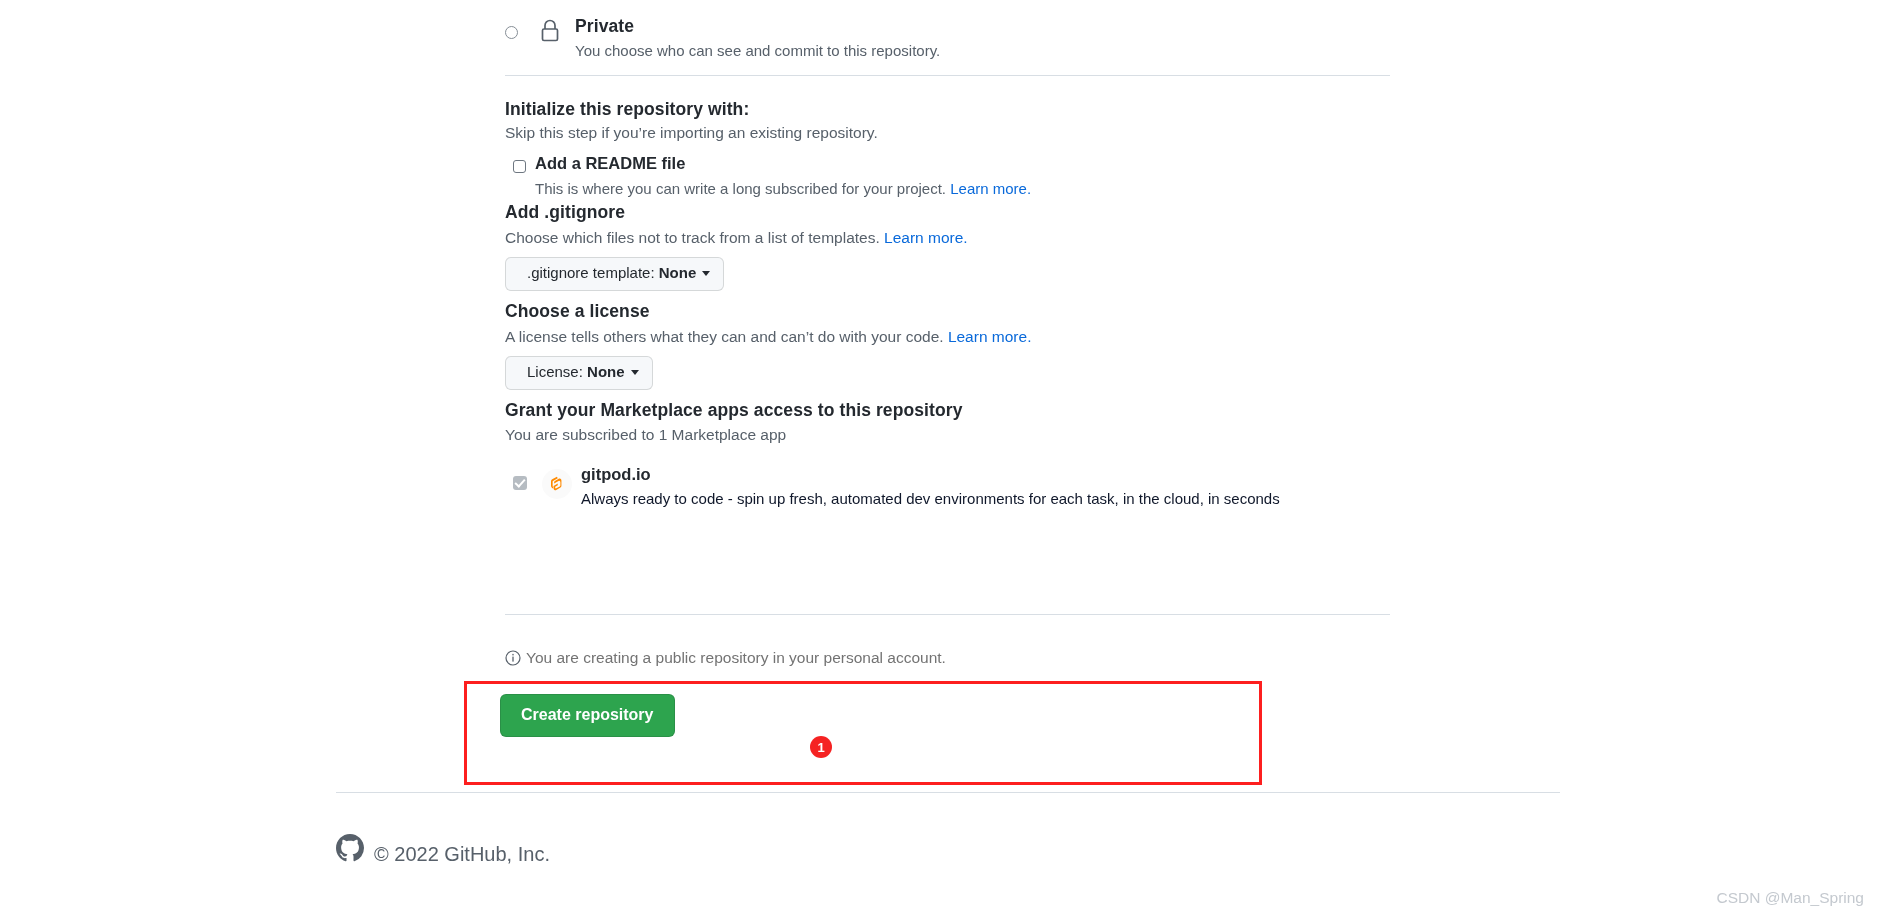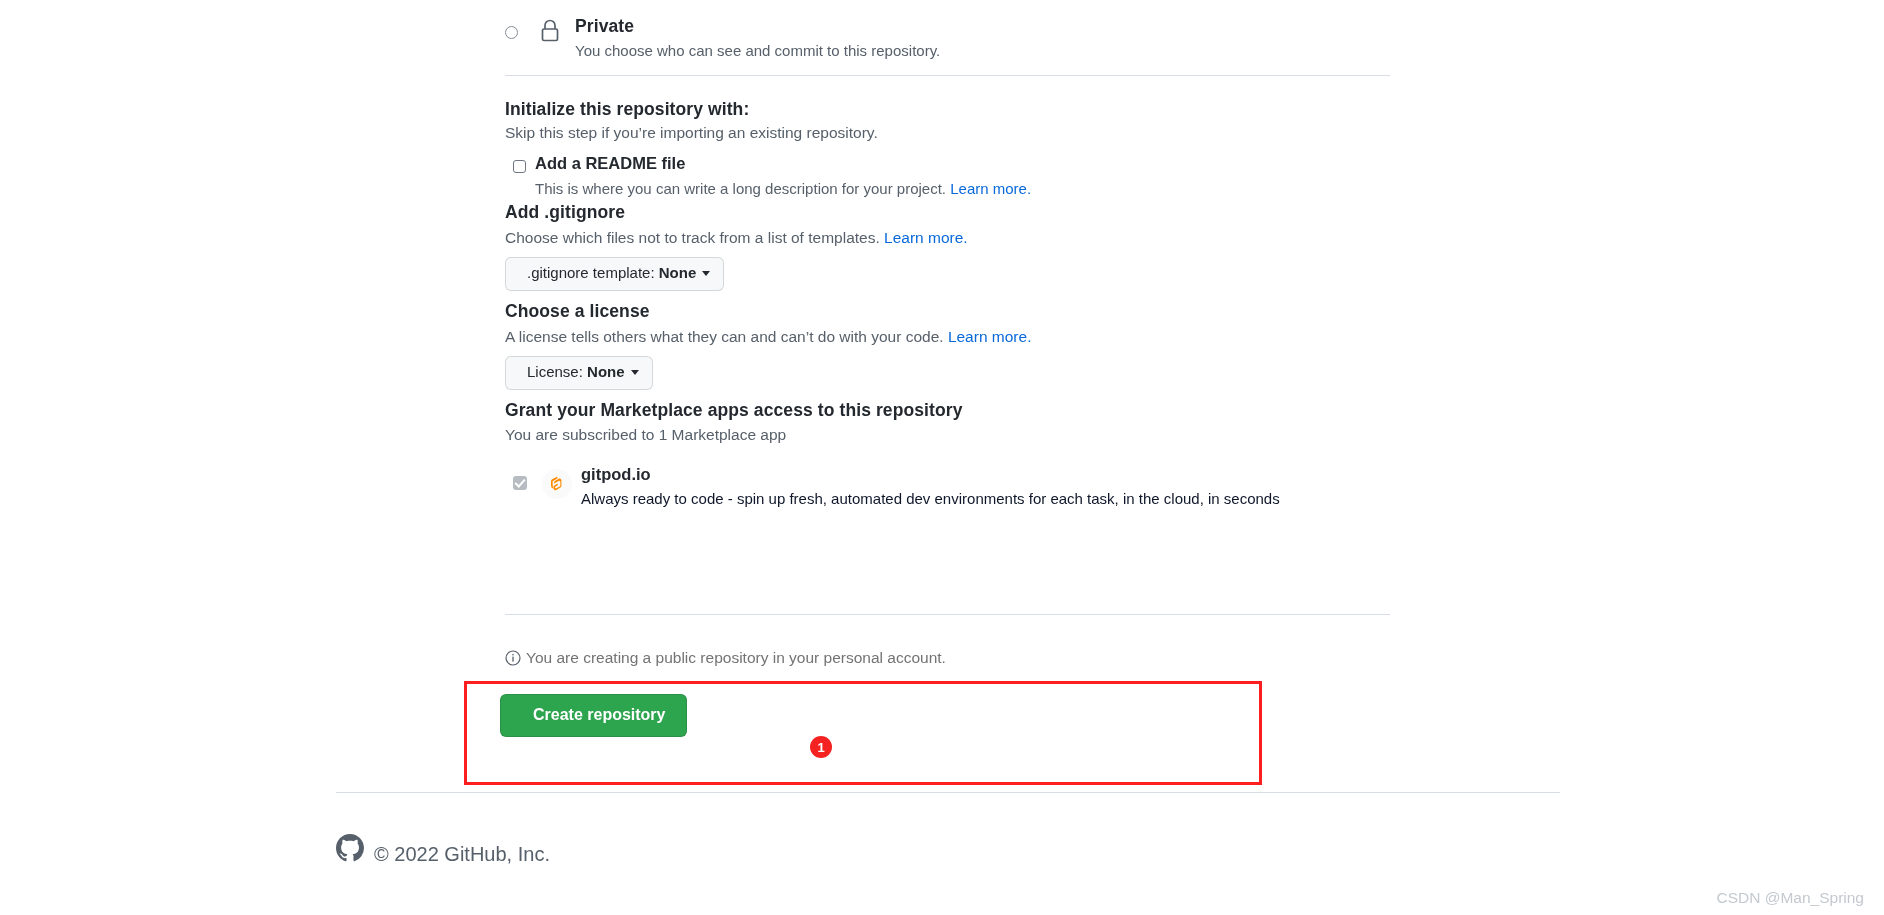--- a/index.html
+++ b/index.html
@@ -223,21 +223,21 @@
   }
 
   
   .submit-area {
     position: absolute;
     left: 500px;
     top: 690px;
   }
   .btn-create {
     display: inline-block;
-    padding: 11px 20px 12px 32px;
+    padding: 11px 20px 12px 20px;
     background: #2da44e;
     border: 1px solid rgba(27,31,36,0.15);
     border-radius: 6px;
     color: #ffffff;
     font-size: 16px;
     font-weight: bold;
     line-height: 1.1;
     white-space: nowrap;
     box-sizing: border-box;
   }
@@ -346,21 +346,21 @@
     <div class="divider" style="position:absolute;left:0;top:71px;width:885px;"></div>
 
     <div class="init-block">
       <div class="sec-heading init-title">Initialize this repository with:</div>
       <div class="sec-sub init-sub">Skip this step if you’re importing an existing repository.</div>
 
       <div class="readme-row">
         <span class="cbox"></span>
         <span class="readme-label">Add a README file</span>
         <span class="readme-desc">
-          <span>This is where you can write a long description for your project.</span>
+          <span>This is where you can write a long subscribed for your project.</span>
           <a class="lnk" href="#">Learn more.</a>
         </span>
       </div>
     </div>
 
     <div class="gitignore-block" style="top:198px;">
       <div class="sec-heading" style="position:absolute;left:0;top:0;">Add .gitignore</div>
       <div class="sec-sub" style="position:absolute;left:0;top:27px;">
         <span>Choose which files not to track from a list of templates.</span>
         <a class="lnk" href="#">Learn more.</a>

